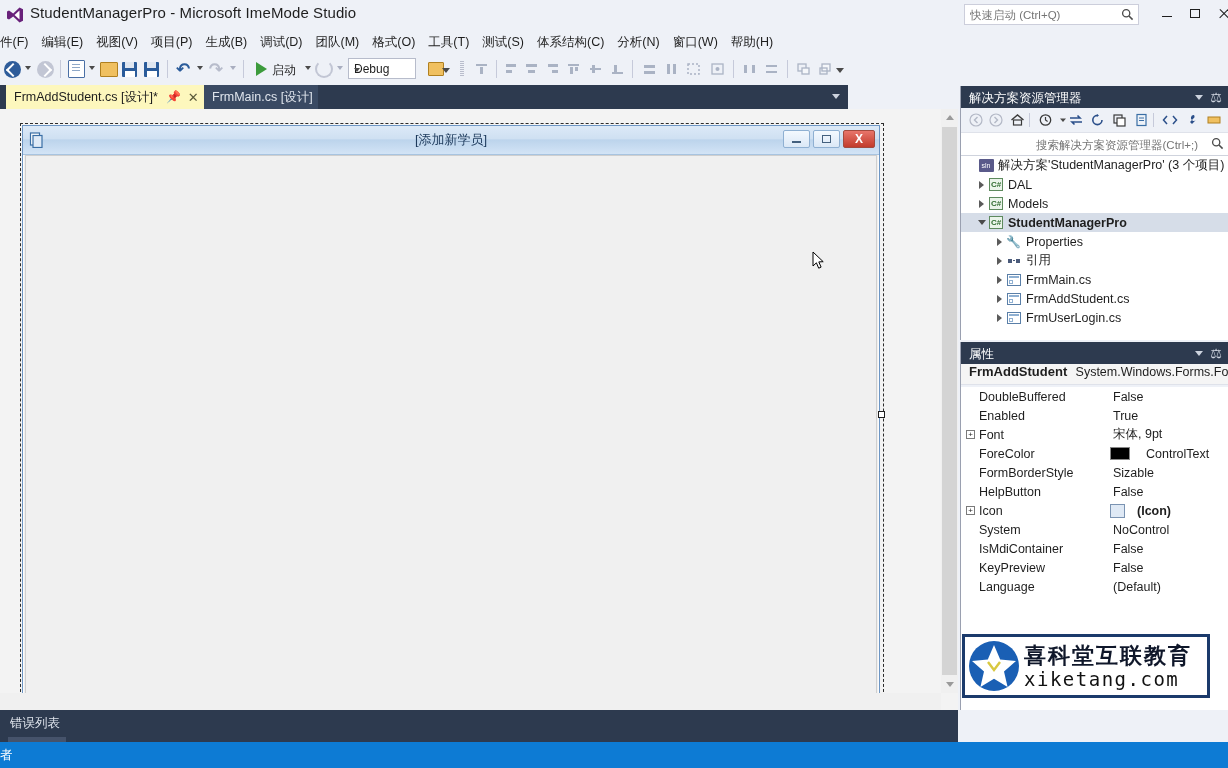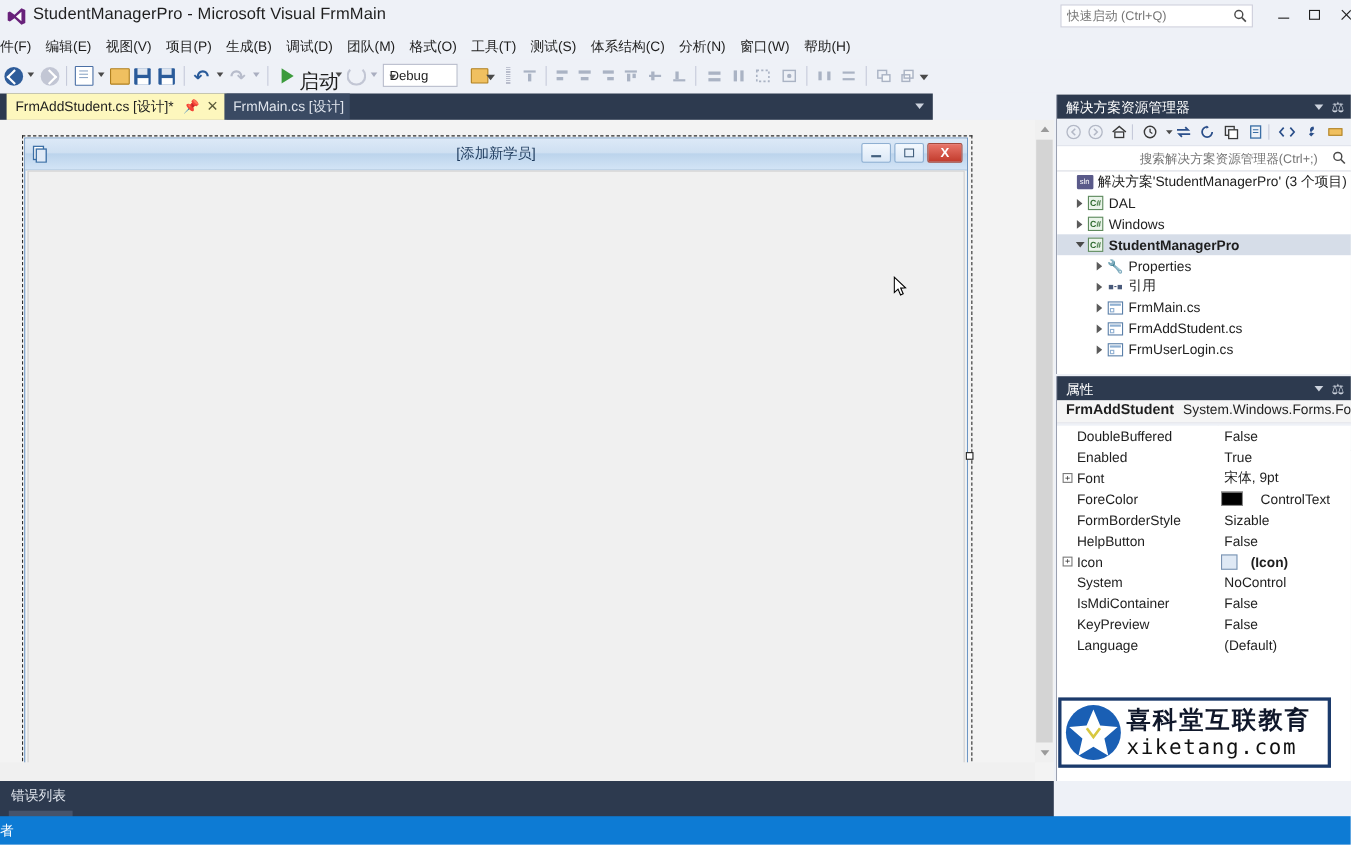--- a/index.html
+++ b/index.html
@@ -55,21 +55,21 @@
   .ico-doc{width:15px;height:16px;background:#fff;border:1.2px solid #4a6fa5;position:relative;border-radius:1px;}
   .ico-doc:after{content:"";position:absolute;left:3px;top:3px;width:8px;height:1px;
     box-shadow:0 0 0 0 #4a6fa5,0 3px 0 0 #8fa8c8,0 6px 0 0 #8fa8c8;background:#8fa8c8;}
   .ico-folder{width:16px;height:13px;background:#f0c060;border:1.2px solid #b08020;border-radius:1px;}
   .ico-save{width:15px;height:15px;background:#2a5b9a;position:relative;border-radius:1px;}
   .ico-save:before{content:"";position:absolute;left:3px;top:0;width:9px;height:6px;background:#dfe6f0;}
   .ico-save:after{content:"";position:absolute;left:2.5px;bottom:0;width:10px;height:6px;background:#fff;}
   .ico-undo{font-size:17px;color:#2a5b9a;line-height:17px;font-weight:bold;}
   .ico-undo.dim{color:#b7bccb;}
   .play-tri{width:0;height:0;border-left:11px solid #3c9b3c;border-top:7px solid transparent;border-bottom:7px solid transparent;}
-  .start-lbl{position:absolute;top:8px;font-size:18px;color:#1e1e1e;}
+  .start-lbl{position:absolute;top:8px;font-size:12px;color:#1e1e1e;}
   .circ-arrow{width:14px;height:14px;border:2px solid #c2c6d4;border-radius:50%;border-top-color:transparent;}
   .debug-box{position:absolute;top:4px;left:348px;width:68px;height:21px;background:#fff;border:1px solid #b7bccb;box-sizing:border-box;}
   .debug-box span{position:absolute;left:5px;top:3px;font-size:12px;color:#1e1e1e;}
   .debug-box .dd{position:absolute;right:6px;top:9px;width:0;height:0;border-left:3.5px solid transparent;border-right:3.5px solid transparent;border-top:4px solid #4a4a4a;}
   .lay-ico{position:absolute;top:8px;width:15px;height:14px;opacity:.45;}
   .lay-ico svg{display:block;}
   .tb-overflow{position:absolute;top:14px;width:0;height:0;border-left:4px solid transparent;border-right:4px solid transparent;border-top:5px solid #4a4a4a;}
 
   
   .tabstrip{position:absolute;left:0;top:85px;width:848px;height:24px;background:#2d3a4f;}
@@ -185,21 +185,21 @@
 
 <div class="app">
 
   <div class="titlebar">
     <div class="vs-logo">
       <svg width="18" height="18" viewBox="0 0 18 18">
         <path d="M13.5 1.5 L17 3.2 L17 14.8 L13.5 16.5 L7.2 10.6 L3 13.6 L1 12.6 L1 5.4 L3 4.4 L7.2 7.4 Z" fill="#68217a"></path>
         <path d="M13.5 4.6 L13.5 13.4 L8.5 9 Z" fill="#fff"></path>
       </svg>
     </div>
-    <div class="app-title">StudentManagerPro - Microsoft Visual FrmMain</div>
+    <div class="app-title">StudentManagerPro - Microsoft ImeMode Studio</div>
 
     <div class="fb-icon">
       <svg width="20" height="18" viewBox="0 0 20 18">
         <path d="M2 2 H18 V12 H8 L4 16 V12 H2 Z" fill="none" stroke="#4a4a4a" stroke-width="1.3"></path>
       </svg>
     </div>
     <div class="notif">
       <span class="notif-flag">
         <svg width="13" height="13" viewBox="0 0 13 13">
           <path d="M1 1 L12 4.5 L1 8 Z" fill="#1b5aa8"></path>
@@ -571,21 +571,21 @@
         <span class="tlabel">DAL</span>
       </div>
 
       <div class="trow" style="padding-left:14px;">
         <span class="texp">
             <i class="tri-r"></i>
           </span>
         <span class="tico">
             <span class="cs-badge">C#</span>
           </span>
-        <span class="tlabel">Windows</span>
+        <span class="tlabel">Models</span>
       </div>
 
       <div class="trow sel" style="padding-left:14px;">
         <span class="texp">
             <i class="tri-d"></i>
           </span>
         <span class="tico">
             <span class="cs-badge">C#</span>
           </span>
         <span class="tlabel bold">StudentManagerPro</span>

